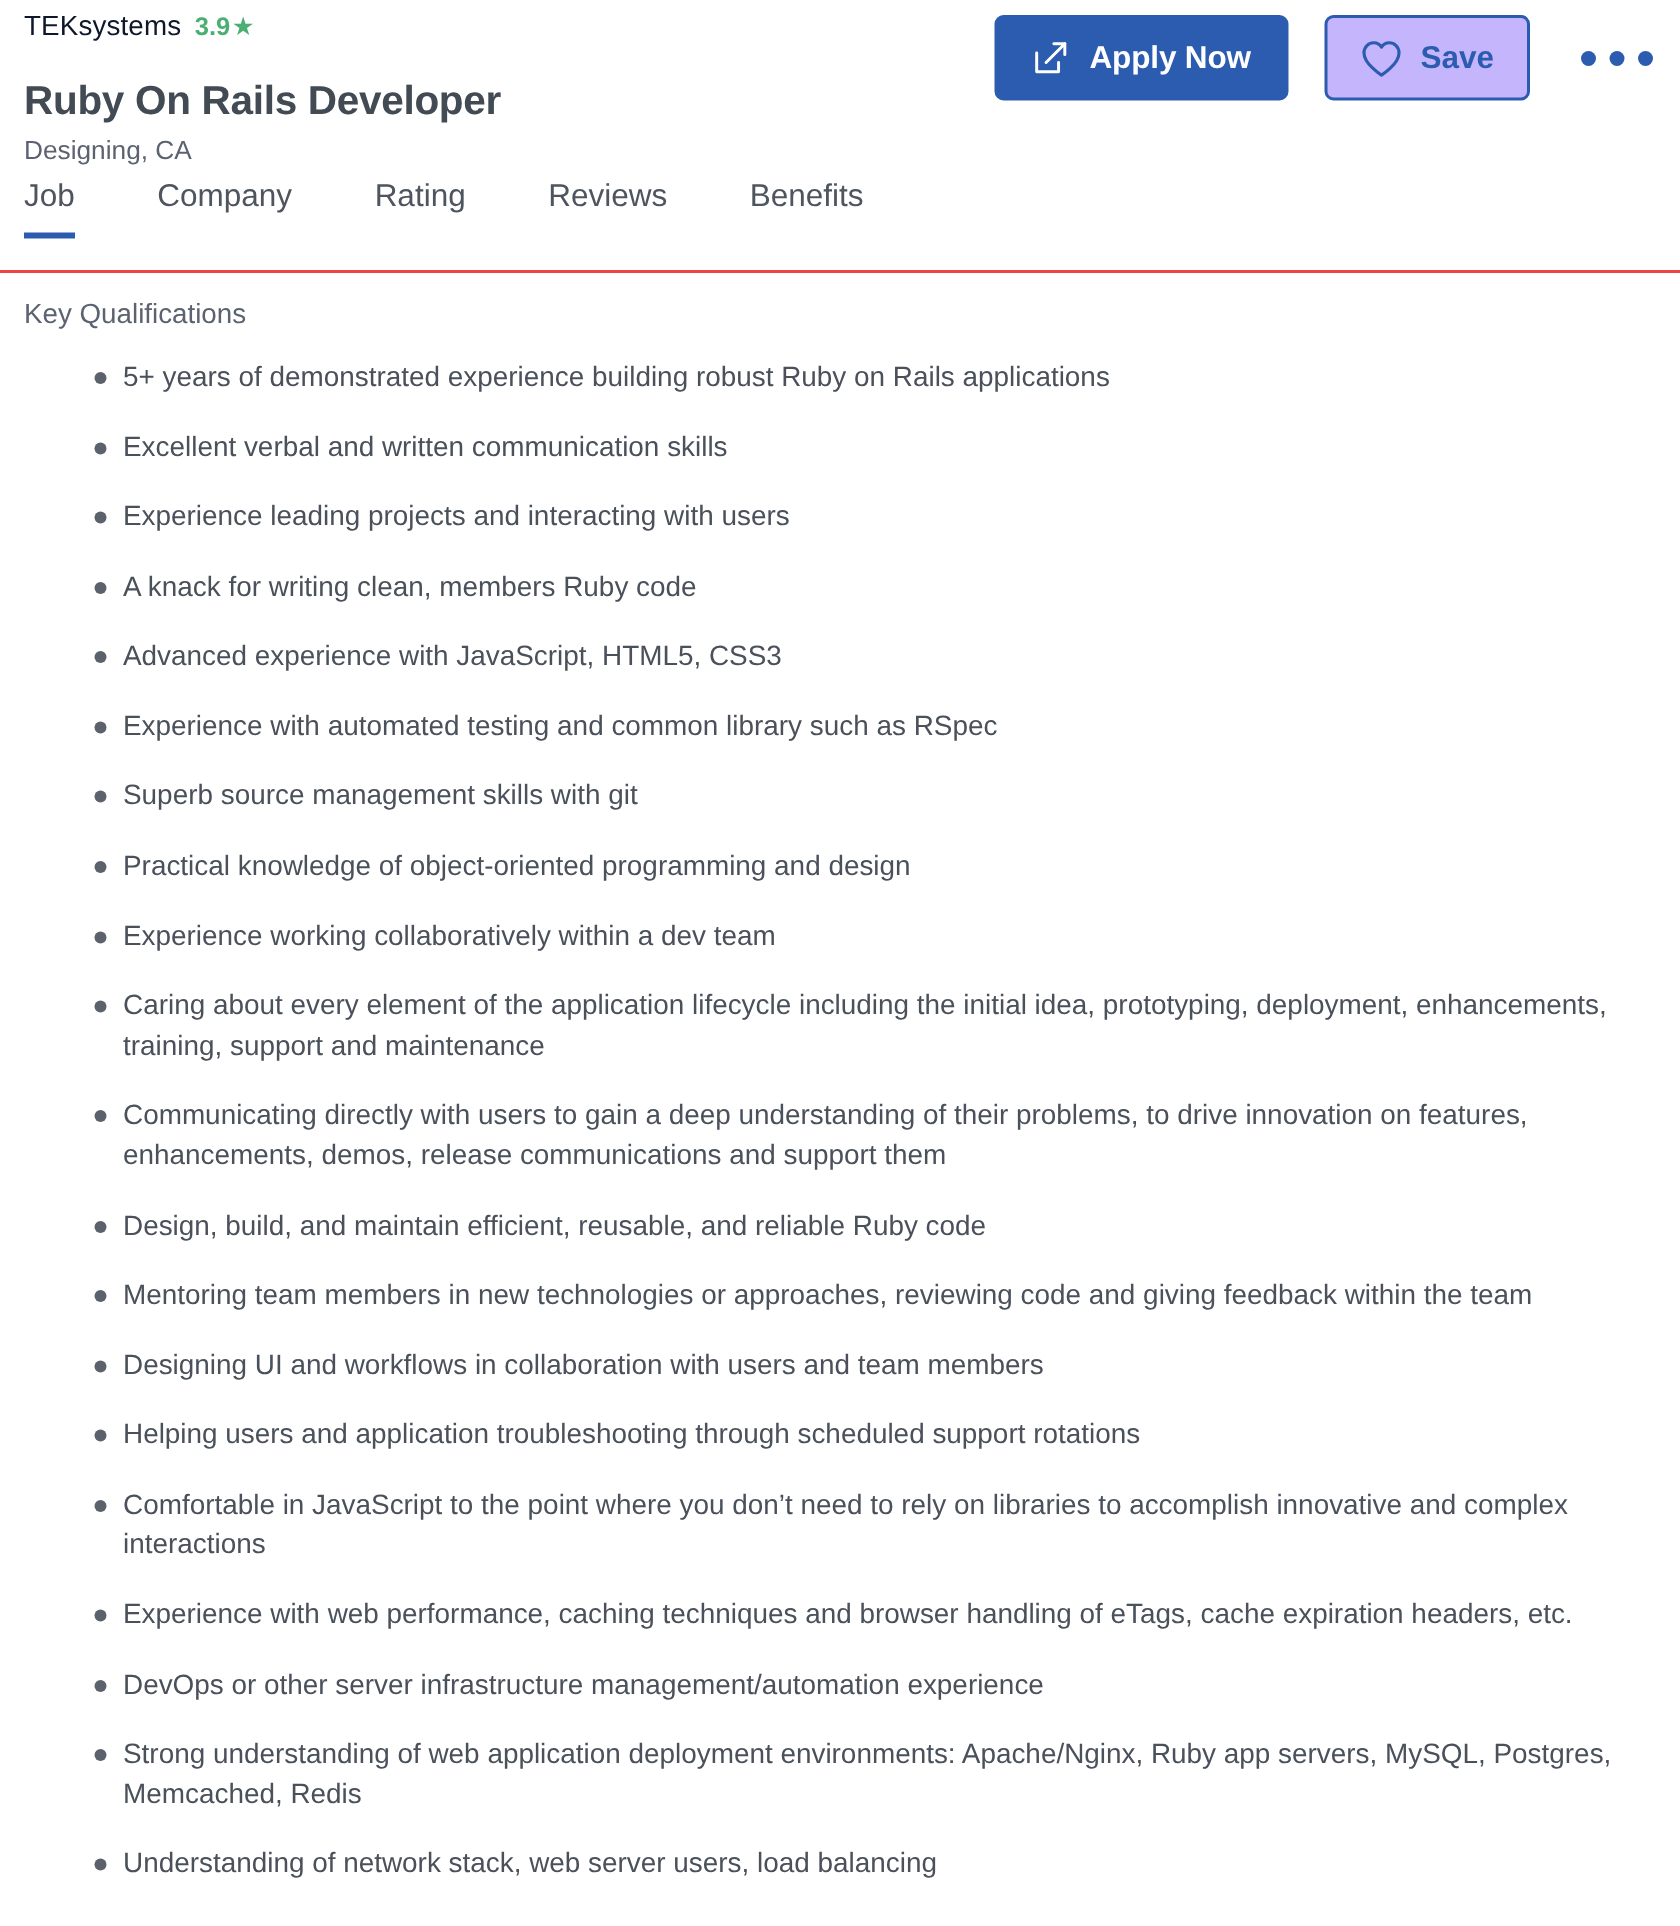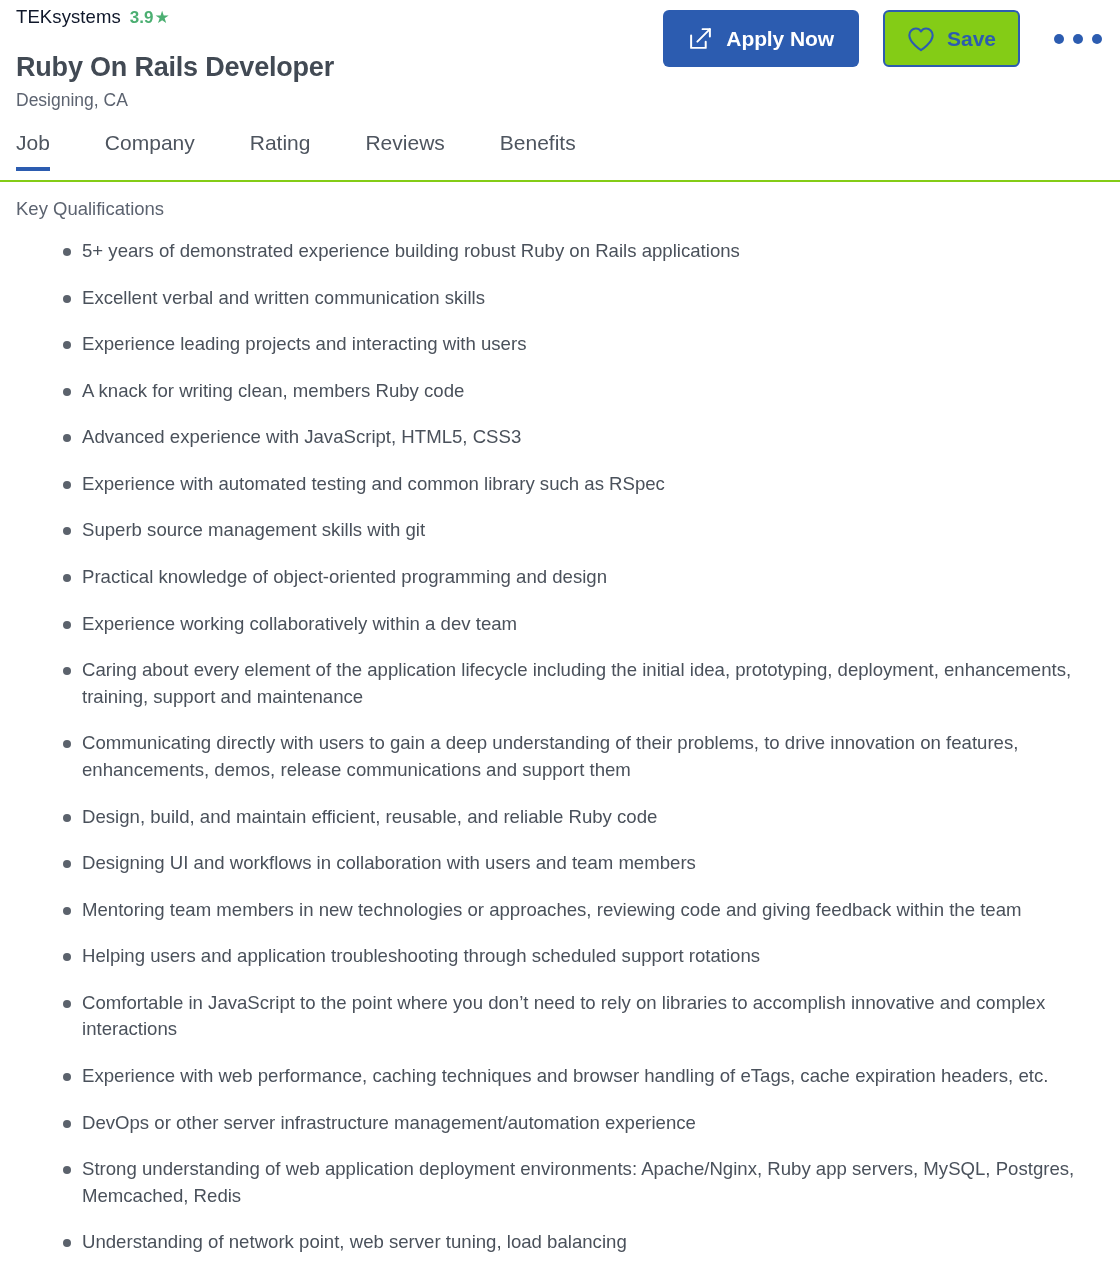--- a/index.html
+++ b/index.html
@@ -89,21 +89,21 @@
     font-size: 21px;
     font-weight: 700;
     cursor: pointer;
     letter-spacing: -0.1px;
   }
   .btn-save {
     display: flex;
     align-items: center;
     justify-content: center;
     gap: 12px;
-    background: #84cc16;
+    background: #c4b5fd;
     color: #2c5cb0;
     border: 2px solid #2c5cb0;
     border-radius: 6px;
     height: 57px;
     padding: 0 22px;
     margin-left: 24px;
     font-family: "Liberation Sans", sans-serif;
     font-size: 21px;
     font-weight: 700;
     cursor: pointer;
@@ -124,24 +124,24 @@
     border-radius: 50%;
     background: #2c5cb0;
     display: block;
   }
   .icon-svg { display: block; }
 
   
   .tabbar {
     position: relative;
     display: flex;
-    align-items: center;
+    align-items: flex-start;
     padding: 0 16px;
     height: 62px;
-    border-bottom: 2px solid #84cc16;
+    border-bottom: 2px solid #ef4444;
   }
   .tab {
     position: relative;
     font-size: 21px;
     color: #4e555f;
     padding: 0 0 16px 0;
     margin-right: 55px;
     cursor: pointer;
     background: none;
     border: none;
@@ -270,22 +270,22 @@
     <li>Experience leading projects and interacting with users</li>
     <li>A knack for writing clean, members Ruby code</li>
     <li>Advanced experience with JavaScript, HTML5, CSS3</li>
     <li>Experience with automated testing and common library such as RSpec</li>
     <li>Superb source management skills with git</li>
     <li>Practical knowledge of object-oriented programming and design</li>
     <li>Experience working collaboratively within a dev team</li>
     <li>Caring about every element of the application lifecycle including the initial idea, prototyping, deployment, enhancements, training, support and maintenance</li>
     <li>Communicating directly with users to gain a deep understanding of their problems, to drive innovation on features, enhancements, demos, release communications and support them</li>
     <li>Design, build, and maintain efficient, reusable, and reliable Ruby code</li>
+    <li>Mentoring team members in new technologies or approaches, reviewing code and giving feedback within the team</li>
     <li>Designing UI and workflows in collaboration with users and team members</li>
-    <li>Mentoring team members in new technologies or approaches, reviewing code and giving feedback within the team</li>
     <li>Helping users and application troubleshooting through scheduled support rotations</li>
     <li>Comfortable in JavaScript to the point where you don’t need to rely on libraries to accomplish innovative and complex interactions</li>
     <li>Experience with web performance, caching techniques and browser handling of eTags, cache expiration headers, etc.</li>
     <li>DevOps or other server infrastructure management/automation experience</li>
     <li>Strong understanding of web application deployment environments: Apache/Nginx, Ruby app servers, MySQL, Postgres, Memcached, Redis</li>
-    <li>Understanding of network point, web server tuning, load balancing</li>
+    <li>Understanding of network stack, web server users, load balancing</li>
   </ul>
 </div>
 
 </body></html>

